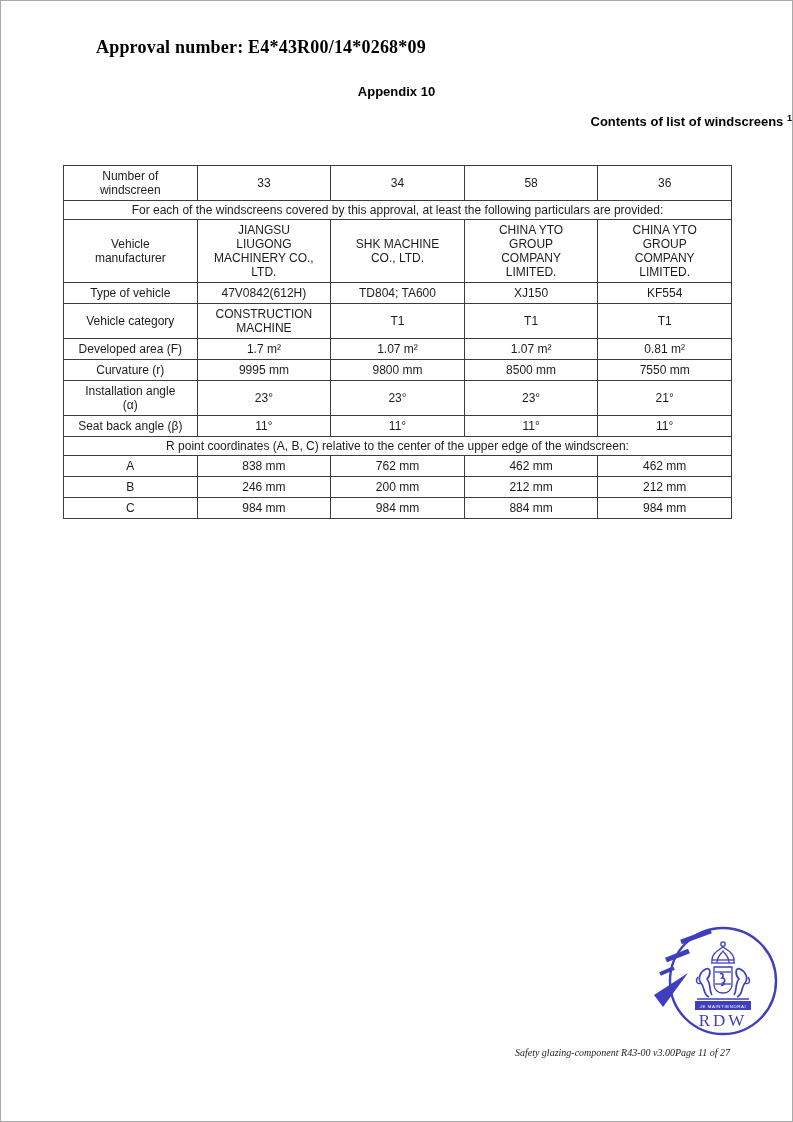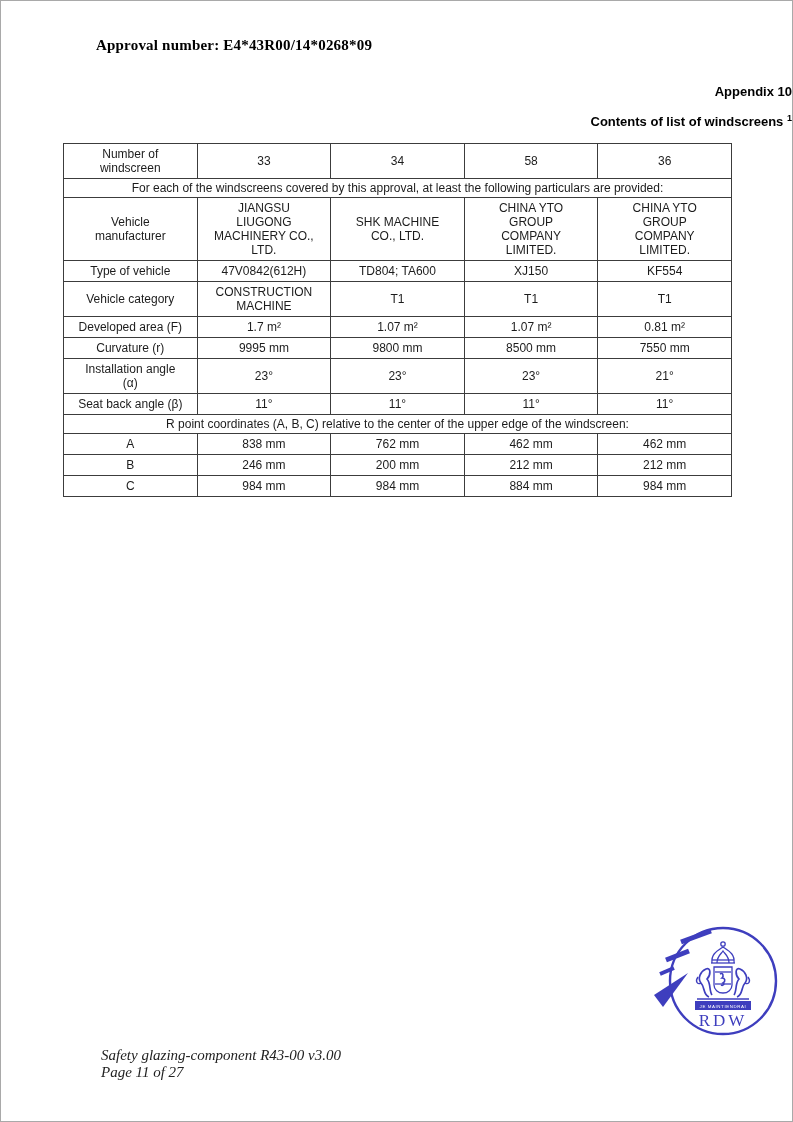--- a/index.html
+++ b/index.html
@@ -10,34 +10,34 @@
     background:#ffffff;
     border:1px solid #a9a9a9;
     box-sizing:border-box;
     font-family:"Liberation Sans", sans-serif;
     color:#1c1c1c;
     overflow:hidden;
   }
   .approval {
     position:absolute; top:36px; left:95px;
     font-family:"Liberation Serif", serif;
-    font-weight:bold; font-size:15px; color:#000;
+    font-weight:bold; font-size:18px; color:#000;
     letter-spacing:0.2px;
   }
   .appendix-title {
     position:absolute; top:83px; left:0; width:100%;
-    text-align:right; font-weight:bold; font-size:13px; color:#000;
+    text-align:center; font-weight:bold; font-size:13px; color:#000;
   }
   .contents-title {
     position:absolute; top:112px; left:0; width:100%;
     text-align:right; font-weight:bold; font-size:13px; color:#000;
   }
   .contents-title sup { font-size:9px; }
   table.ws-table {
-    position:absolute; top:142px; left:62px;
+    position:absolute; top:164px; left:62px;
     width:669px;
     border-collapse:collapse;
     table-layout:fixed;
     border:1px solid #3c3c3c;
   }
   .ws-table td {
     border:1px solid #3c3c3c;
     font-size:12px;
     line-height:14px;
     color:#1c1c1c;
@@ -50,23 +50,23 @@
   .ws-table td.note-cell {
     text-align:center;
     padding:2px 5px;
   }
   .stamp {
     position:absolute; left:650px; top:920px;
     width:134px; height:126px;
   }
   .footer {
     position:absolute; top:1046px; left:100px; right:62px;
-    display:flex; justify-content:center;
+    display:flex; justify-content:flex-end;
     font-family:"Liberation Serif", serif;
-    font-style:italic; font-size:15px; color:#222;flex-direction:column;
+    font-style:italic; font-size:10px; color:#222;
   }
 </style>
 </head>
 <body>
 
 <div class="page">
 
   <div class="approval">Approval number: E4*43R00/14*0268*09</div>
 
   <div class="appendix-title">Appendix 10</div>

